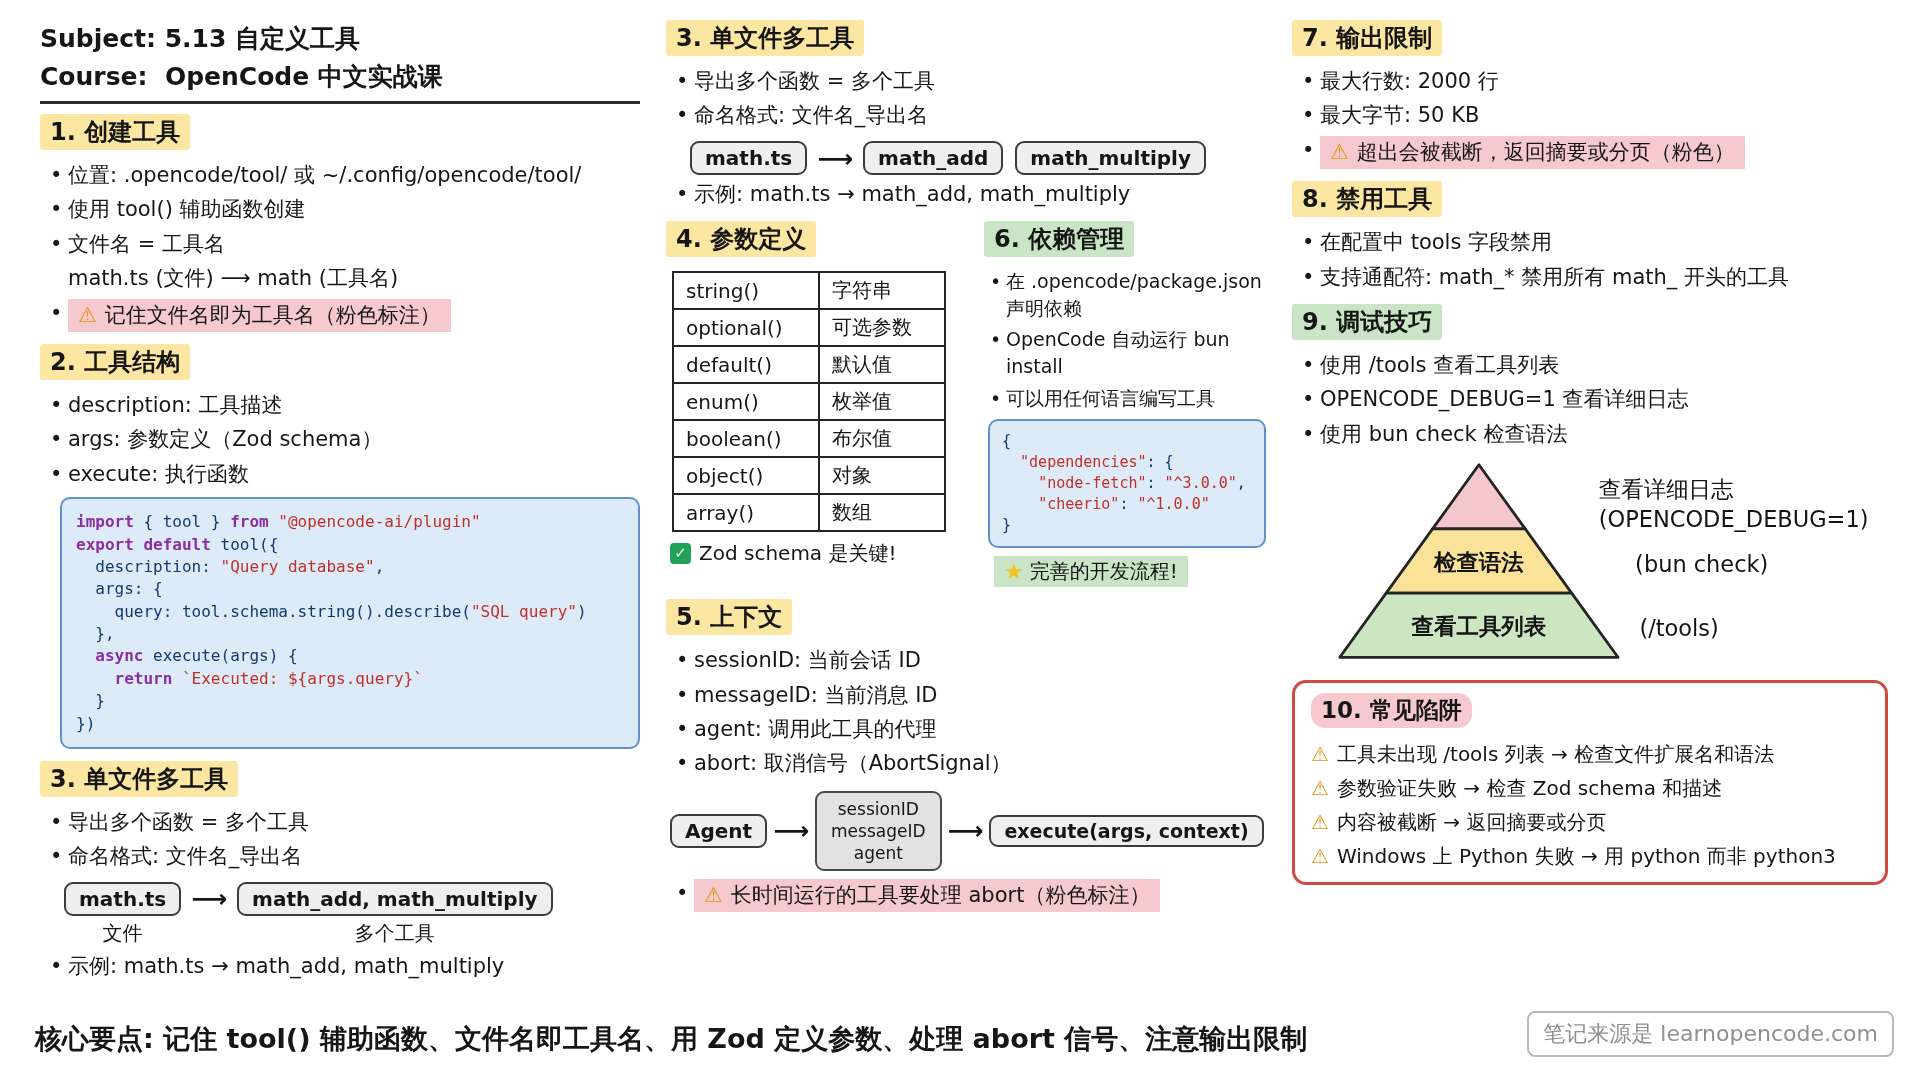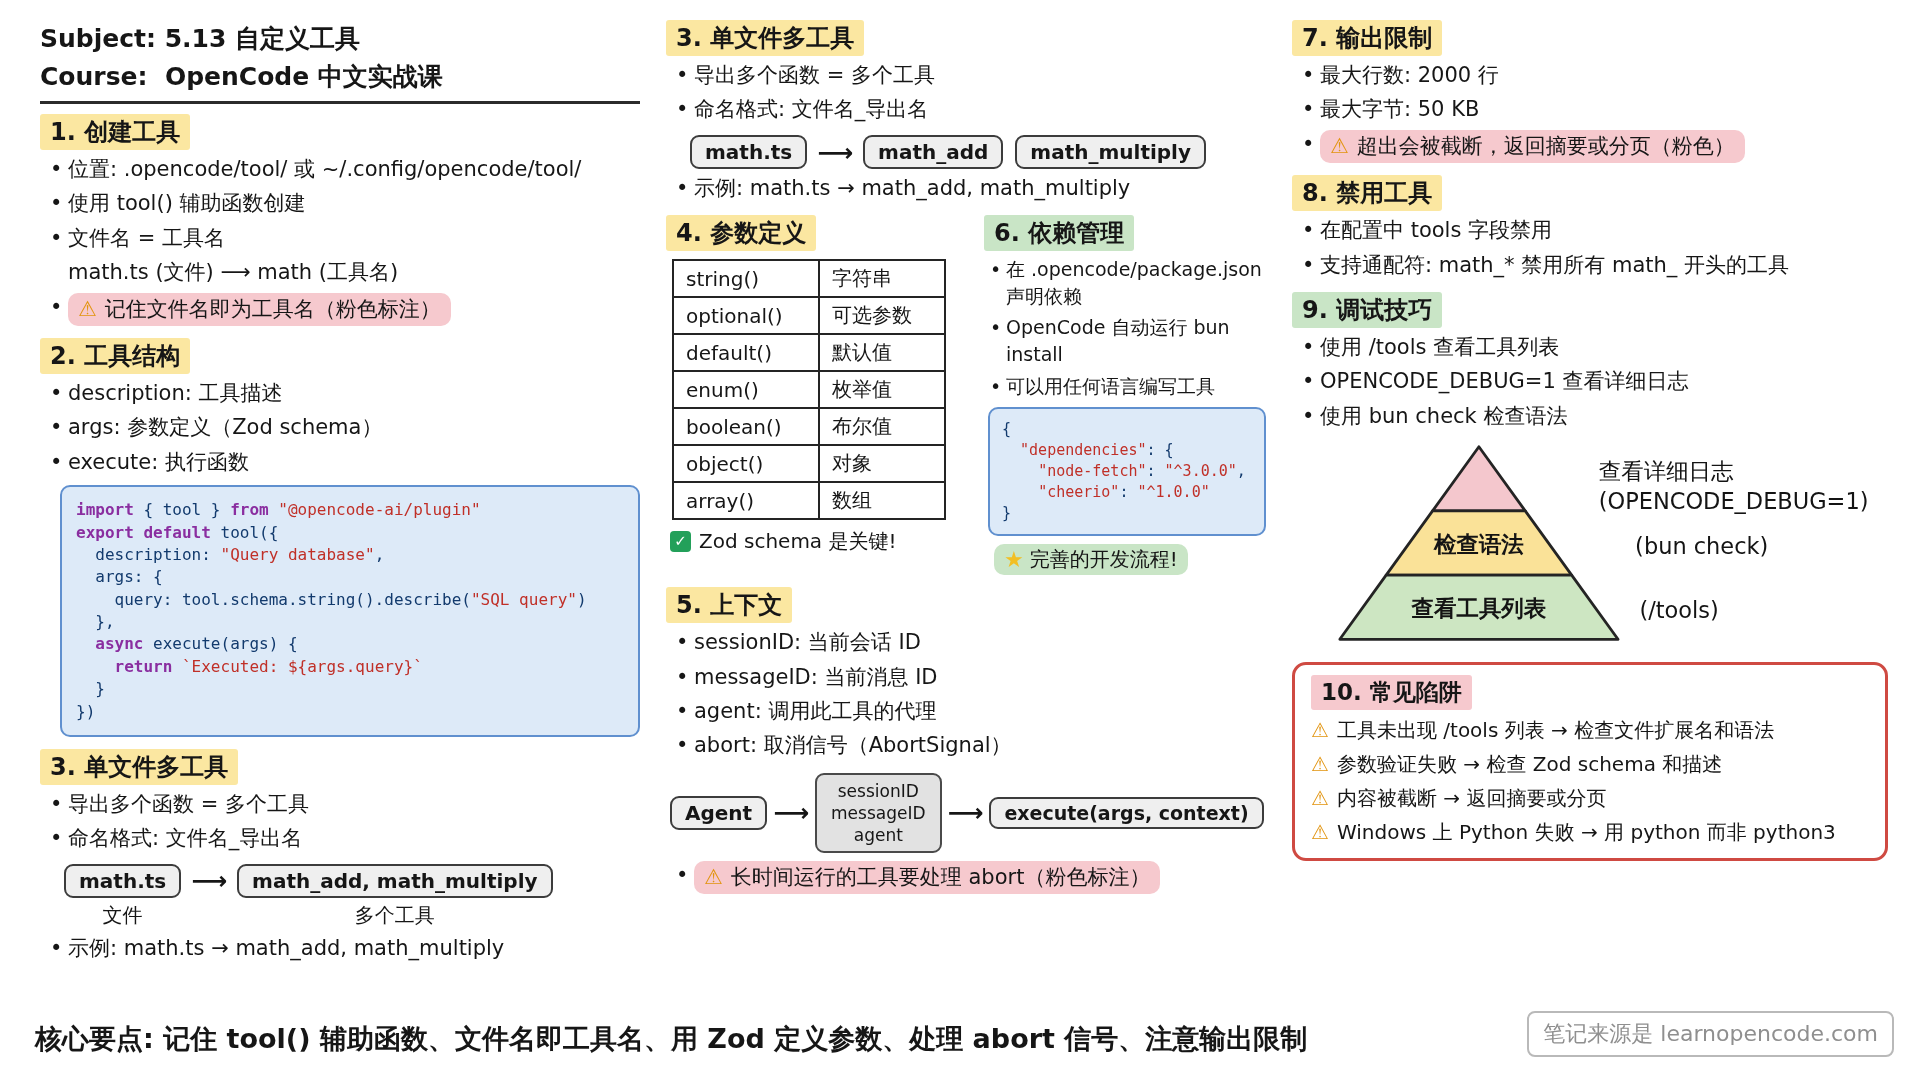--- a/index.html
+++ b/index.html
@@ -7,25 +7,25 @@
   body { background:#ffffff; color:#161616; font-family:"DejaVu Sans", sans-serif; position:relative; overflow:hidden; }
 
   .page { display:flex; gap:26px; padding:20px 28px 0 40px;justify-content:flex-end; }
   .col { flex:0 0 auto; }
   .col-left, .col-mid, .col-right { width:600px; }
 
   .note-header { font-size:25px; font-weight:bold; line-height:1.5; padding-bottom:6px; border-bottom:3px solid #2b2b2b; margin-bottom:10px; }
   .note-header > div { white-space:pre-wrap; }
 
   section { margin-bottom:12px; }
-  .sec-title { display:inline-block; font-size:24px; font-weight:bold; padding:2px 10px; border-radius:3px; }
+  .sec-title { display:inline-block; font-size:24px; font-weight:bold; padding:2px 10px; border-radius:3px; margin-bottom:6px; }
   .hl-yellow { background:var(--yellow,#fbe7a1); }
   .hl-green  { background:var(--green,#c9e5c6); }
-  .hl-pink   { background:var(--pink,#f6c9ce); }
-  .hl-note   { display:inline-block; padding:2px 10px; border-radius:10px; }
+  .hl-pink   { background:var(--pink,#f6c9ce);border-radius:14px; }
+  .hl-note   { display:inline-block; padding:2px 10px; border-radius:0; }
 
   ul { list-style:none; }
   li { position:relative; padding-left:28px; font-size:21px; line-height:1.4; margin:5px 0; }
   li::before { content:"•"; position:absolute; left:10px; top:0; }
   .indent { padding-left:28px; font-size:21px; line-height:1.4; margin:5px 0; }
 
   .icon { display:inline-block; }
   .icon-warn { color:#e2940f; font-weight:bold; margin-right:8px; }
   .icon-check { background:#23a05a; color:#fff; width:21px; height:21px; line-height:21px; text-align:center; border-radius:4px; font-size:15px; margin-right:8px; flex:0 0 auto; }
   .icon-star { color:#f2bf24; margin-right:6px; font-size:22px; }

